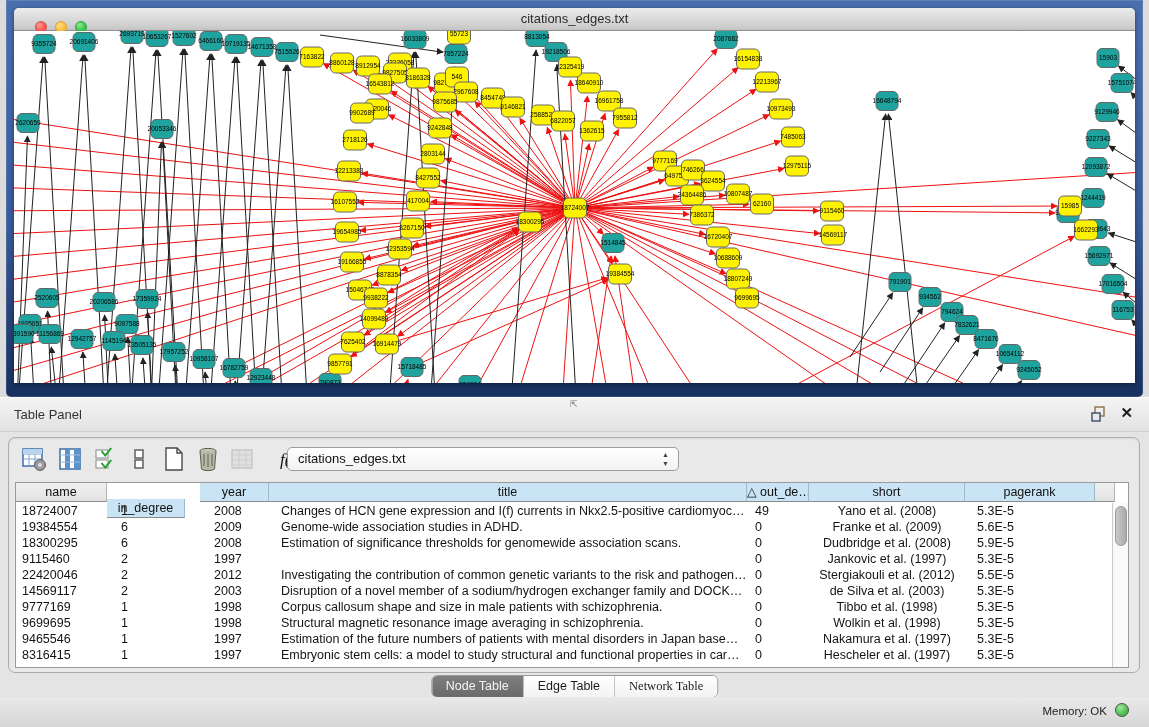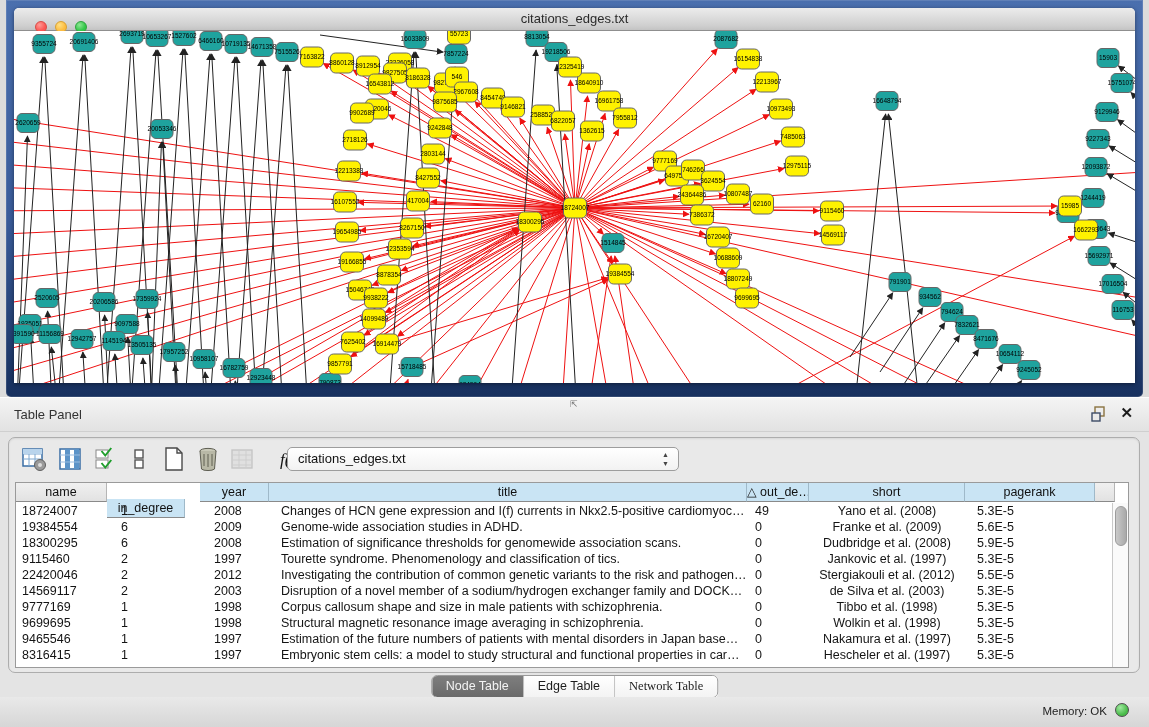--- a/index.html
+++ b/index.html
@@ -888,21 +888,20 @@
           <div class="tcell" style="left: 184px; width: 69px; text-align: left; padding-left: 14px;">2008</div>
           <div class="tcell" style="left: 253px; width: 478px; text-align: left; padding-left: 12px;">Estimation of significance thresholds for genomewide association scans.</div>
           <div class="tcell" style="left: 731px; width: 62px; text-align: left; padding-left: 8px;">0</div>
           <div class="tcell" style="left: 793px; width: 156px; text-align: center; padding-left: 0px;">Dudbridge et al. (2008)</div>
           <div class="tcell" style="left: 949px; width: 130px; text-align: left; padding-left: 12px;">5.9E-5</div>
         </div>
         <div class="trow" style="top: 48px;">
           <div class="tcell" style="left: 0px; width: 91px; text-align: left; padding-left: 6px;">9115460</div>
           <div class="tcell" style="left: 91px; width: 93px; text-align: left; padding-left: 14px;">2</div>
           <div class="tcell" style="left: 184px; width: 69px; text-align: left; padding-left: 14px;">1997</div>
-          <div class="tcell" style="left: 253px; width: 478px; text-align: left; padding-left: 12px;">Tourette syndrome. Phenomenology and classification of tics.</div>
           <div class="tcell" style="left: 731px; width: 62px; text-align: left; padding-left: 8px;">0</div>
           <div class="tcell" style="left: 793px; width: 156px; text-align: center; padding-left: 0px;">Jankovic et al. (1997)</div>
           <div class="tcell" style="left: 949px; width: 130px; text-align: left; padding-left: 12px;">5.3E-5</div>
         </div>
         <div class="trow" style="top: 64px;">
           <div class="tcell" style="left: 0px; width: 91px; text-align: left; padding-left: 6px;">22420046</div>
           <div class="tcell" style="left: 91px; width: 93px; text-align: left; padding-left: 14px;">2</div>
           <div class="tcell" style="left: 184px; width: 69px; text-align: left; padding-left: 14px;">2012</div>
           <div class="tcell" style="left: 253px; width: 478px; text-align: left; padding-left: 12px;">Investigating the contribution of common genetic variants to the risk and pathogen…</div>
           <div class="tcell" style="left: 731px; width: 62px; text-align: left; padding-left: 8px;">0</div>

